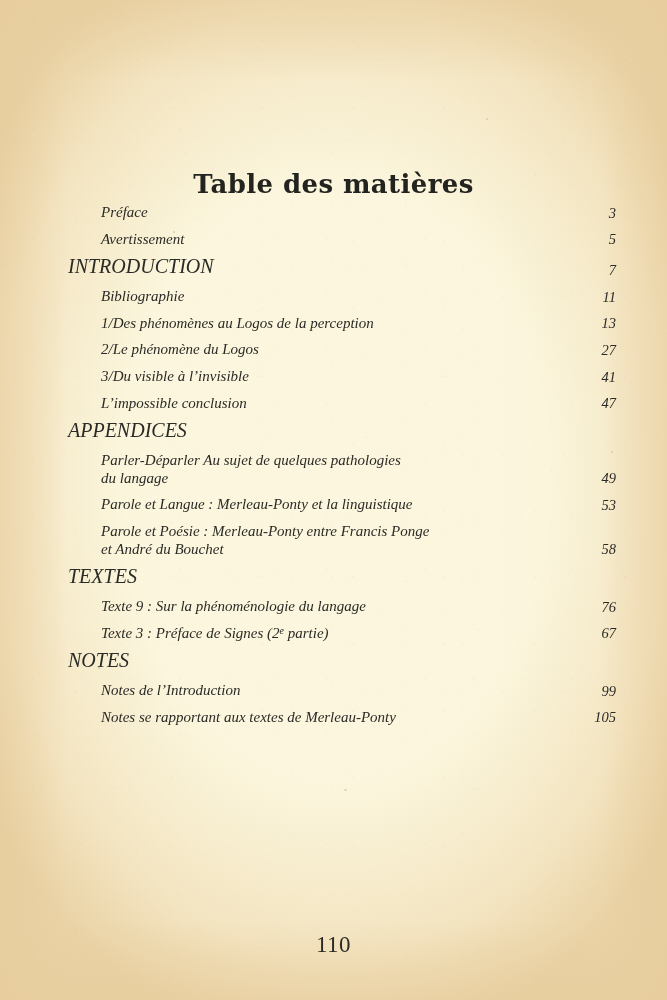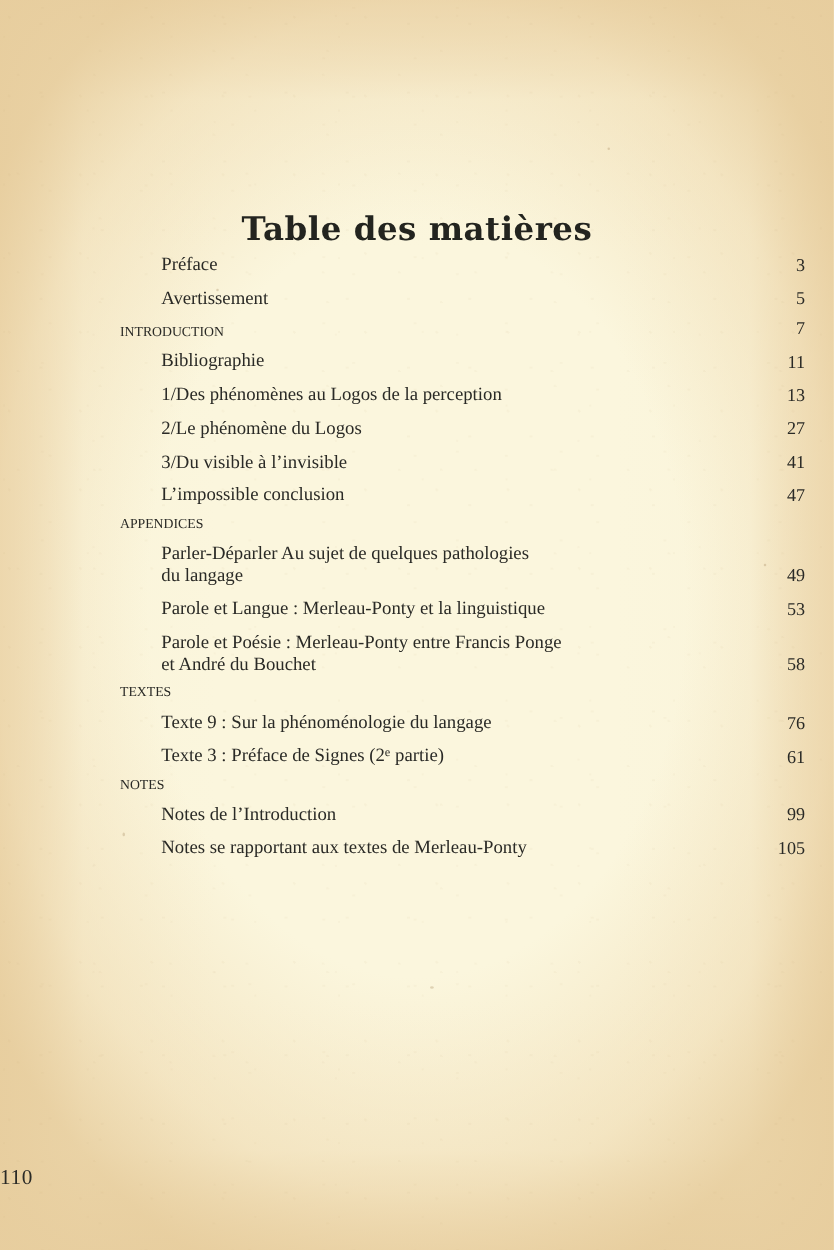--- a/index.html
+++ b/index.html
@@ -83,43 +83,44 @@
     font-size: 26px;
     font-weight: bold;
     letter-spacing: 0.4px;
     color: #23241f;
     font-family: "DejaVu Serif", "Liberation Serif", serif;
   }
 
   
   .toc {
     position: absolute;
-    left: 96px;
+    left: 68px;
     top: 204px;
     width: 548px;   
     color: #2a2a26;
     font-size: 15px;
+    font-style: italic;
   }
 
   .entry {
     display: flex;
     align-items: flex-end;
     width: 100%;
     margin-top: 9px;
     line-height: 1.18;
   }
   .entry:first-child { margin-top: 0; }
 
   
   .entry.section {
     margin-top: 7px;
   }
   .entry.section .label {
     padding-left: 0;
-    font-size: 11px;
+    font-size: 20px;
   }
 
   
   .entry.sub .label {
     padding-left: 33px;
   }
 
   .label {
     white-space: pre;
     flex: 0 0 auto;
@@ -178,22 +179,22 @@
     vertical-align: 0.42em;
     line-height: 0;
   }
 
   
   .folio {
     position: absolute;
     left: 0;
     right: 0;
     top: 932px;
-    text-align: left;
-    font-size: 17px;
+    text-align: center;
+    font-size: 23px;
     color: #2a2a26;
     letter-spacing: 0.5px;
   }
 </style>
 </head>
 <body>
 
 <div class="page">
 
   <div class="grain"></div>
@@ -278,21 +279,21 @@
         <span class="pageno"></span>
       </div>
       <div class="entry sub">
         <span class="label">Texte 9 : Sur la phénoménologie du langage</span>
         <span class="leader"></span>
         <span class="pageno">76</span>
       </div>
       <div class="entry sub">
         <span class="label">Texte 3 : Préface de Signes (2<sup>e</sup> partie)</span>
         <span class="leader"></span>
-        <span class="pageno">61</span>
+        <span class="pageno">67</span>
       </div>
       <div class="entry section noleader nopage">
         <span class="label">NOTES</span>
         <span class="leader"></span>
         <span class="pageno"></span>
       </div>
       <div class="entry sub">
         <span class="label">Notes de l’Introduction</span>
         <span class="leader"></span>
         <span class="pageno">99</span>

